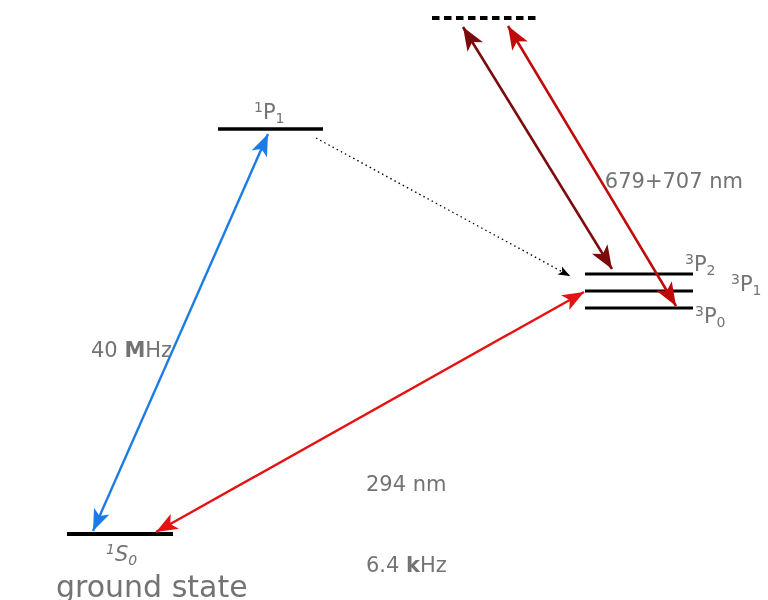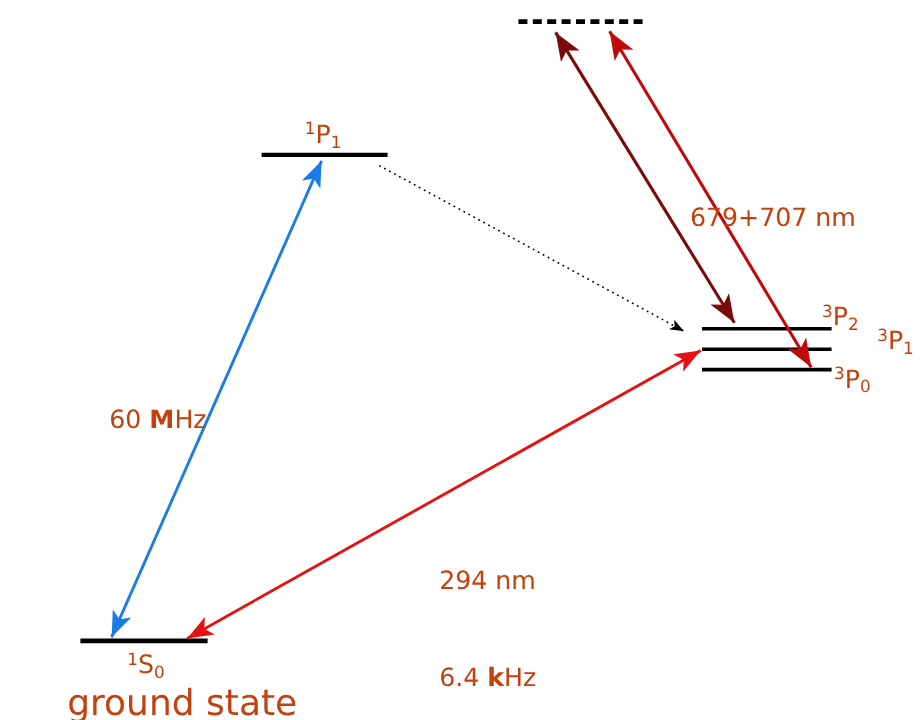--- a/index.html
+++ b/index.html
@@ -6,27 +6,27 @@
   #canvas {
     position: relative;
     width: 768px;
     height: 600px;
     background: #ffffff;
     font-family: "DejaVu Sans", "Liberation Sans", sans-serif;
     color: #000000;
     overflow: hidden;
   }
   #diagram-svg { position: absolute; left: 0; top: 0; }
-  .txt { position: absolute; white-space: pre; color: #c2410c; }
+  .txt { position: absolute; white-space: pre; color: #737373; }
   .term { font-size: 21px; line-height: 24px; }
   .term .sup { font-size: 14px; position: relative; top: -7px; }
   .term .sub { font-size: 14px; position: relative; top: 4px; }
   .lbl2 { font-size: 21px; line-height: 27px; }
   .lbl2 b { font-weight: bold; }
-  .center { text-align: left; }
+  .center { text-align: right; }
   .ground { font-size: 30px; }
 </style>
 </head>
 <body>
 
 <div id="canvas">
 
   <svg id="diagram-svg" width="768" height="600" viewBox="0 0 768 600">
     <defs>
       <marker id="mk-blue" markerWidth="10" markerHeight="8" refX="9" refY="3.5" orient="auto-start-reverse" overflow="visible">
@@ -62,26 +62,26 @@
   </svg>
 
   <div class="txt term" style="left:254px; top:100px;"><span class="sup">1</span><span>P</span><span class="sub">1</span></div>
 
   <div class="txt term" style="left:685px; top:252px;"><span class="sup">3</span><span>P</span><span class="sub">2</span></div>
 
   <div class="txt term" style="left:731px; top:272px;"><span class="sup">3</span><span>P</span><span class="sub">1</span></div>
 
   <div class="txt term" style="left:695px; top:304px;"><span class="sup">3</span><span>P</span><span class="sub">0</span></div>
 
-  <div class="txt term" style="left:106px; top:542px;"><span class="sup">1</span><span>S</span><span class="sub">0</span></div>
+  <div class="txt term" style="left:106px; top:542px;font-style:italic;"><span class="sup">1</span><span>S</span><span class="sub">0</span></div>
 
   <div class="txt ground" style="left:56px; top:569px;">ground state</div>
 
   <div class="txt lbl2" style="left:91px; top:283px;">
-    <div><span>60 </span><b>M</b><span>Hz</span></div>
+    <div><span>40 </span><b>M</b><span>Hz</span></div>
   </div>
 
   <div class="txt lbl2" style="left:366px; top:417px;">
     <div>294 nm</div>
     <div><span>6.4 </span><b>k</b><span>Hz</span></div>
   </div>
 
   <div class="txt lbl2 center" style="left:575px; top:114px; width:168px;">
     <div>679+707 nm</div>
   </div>

